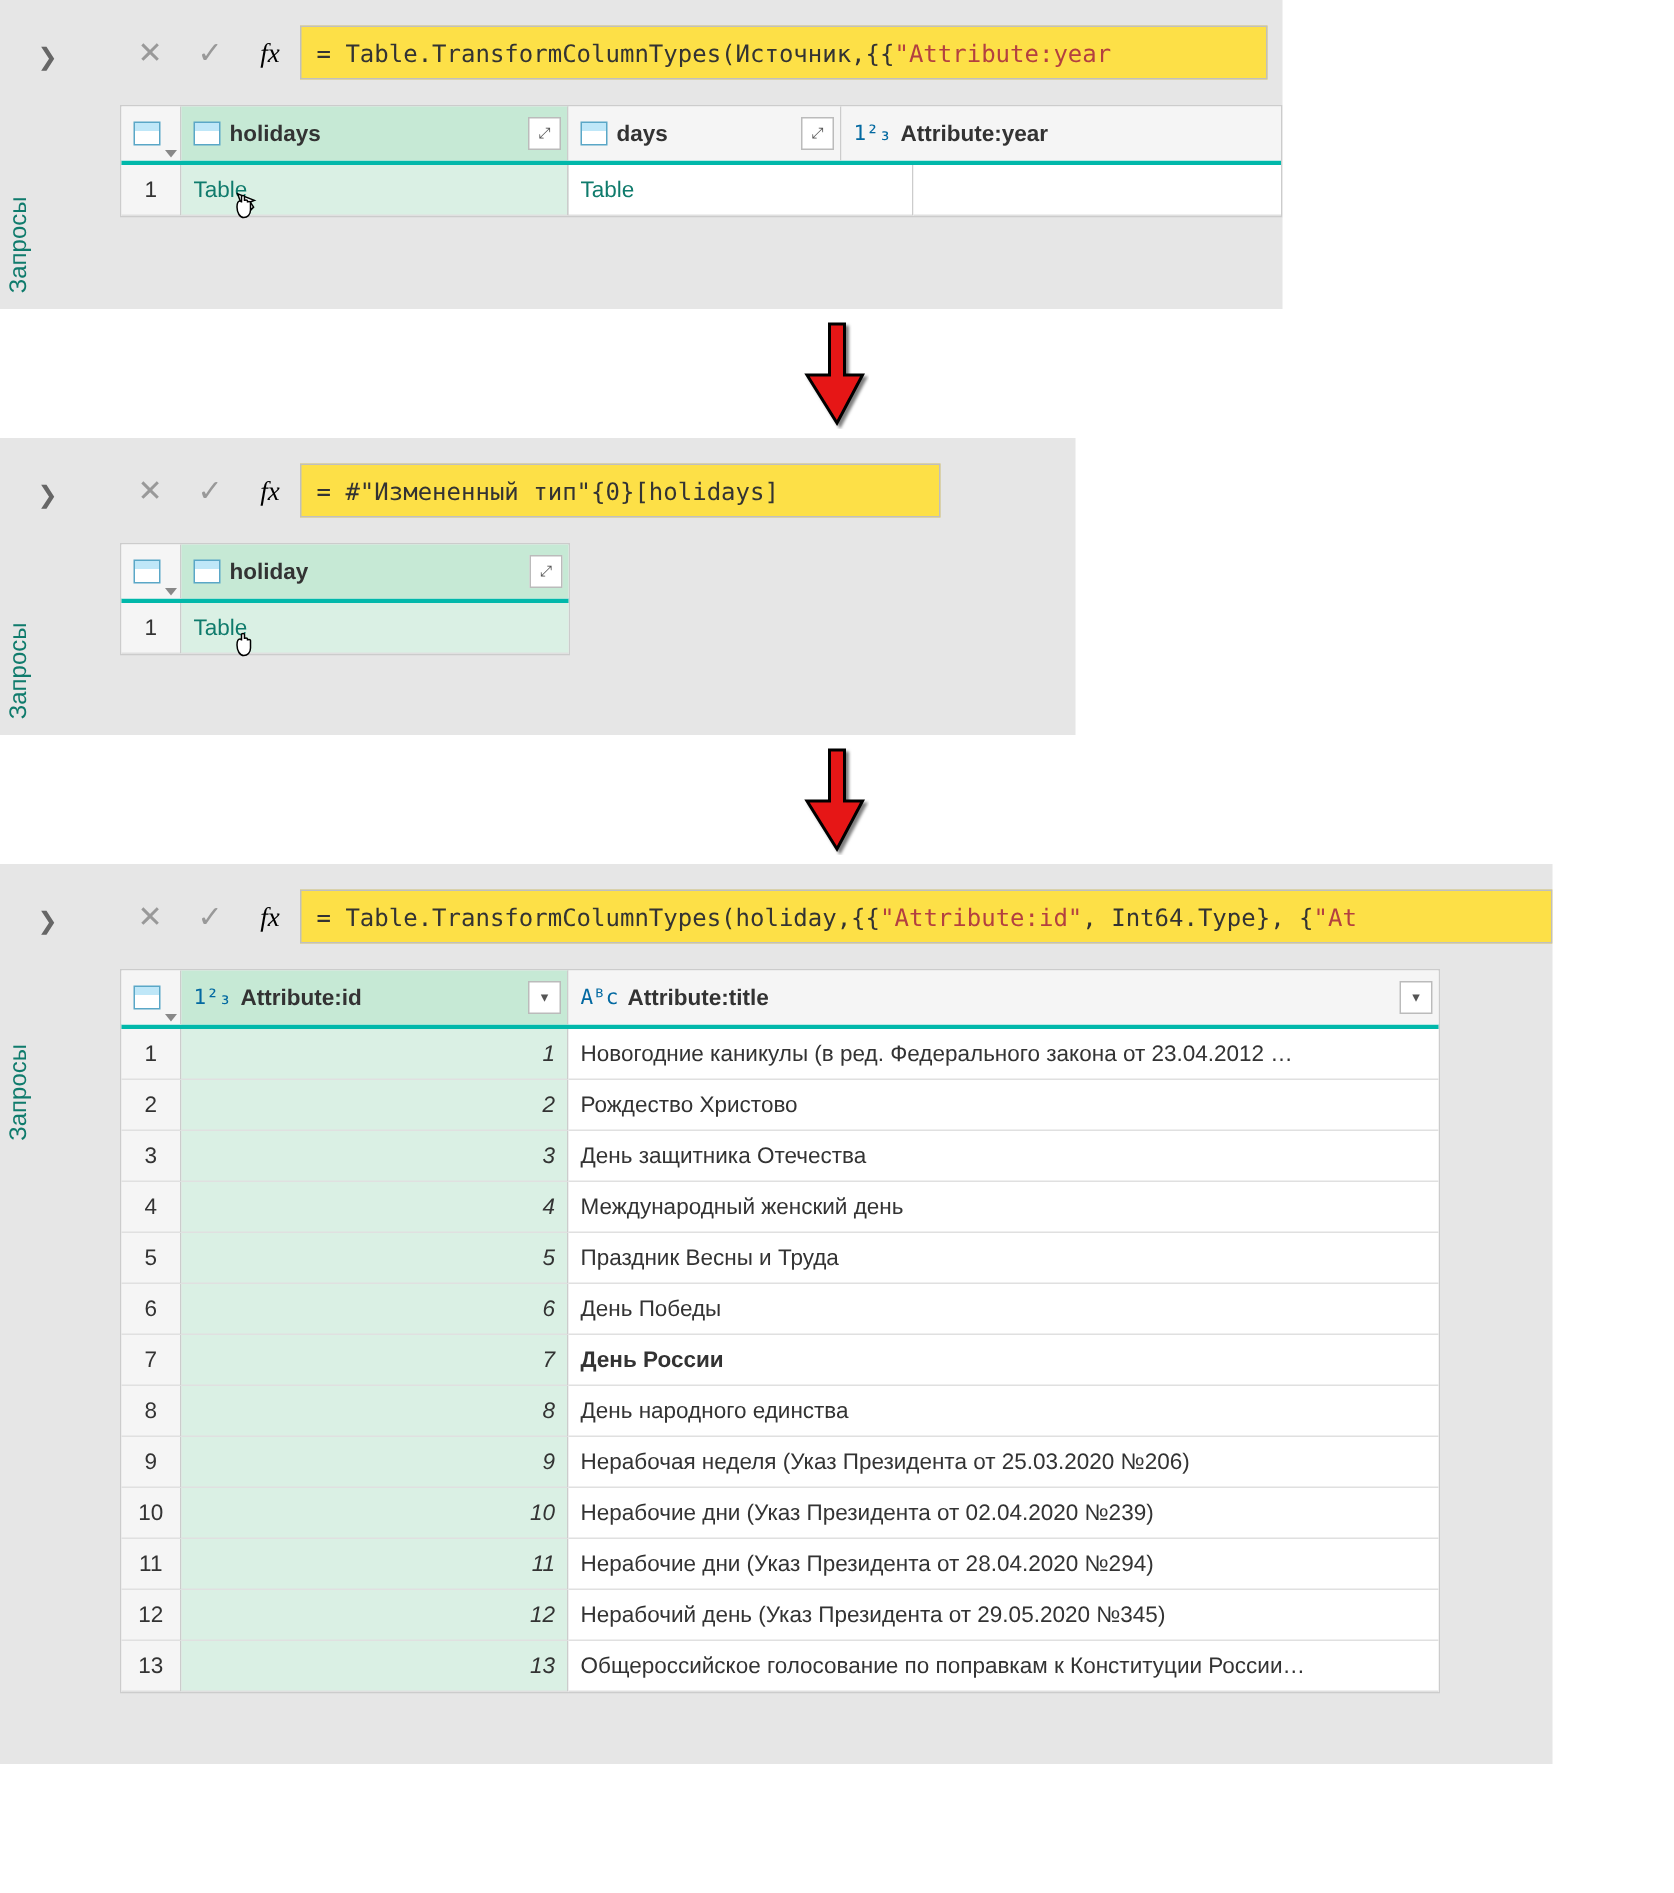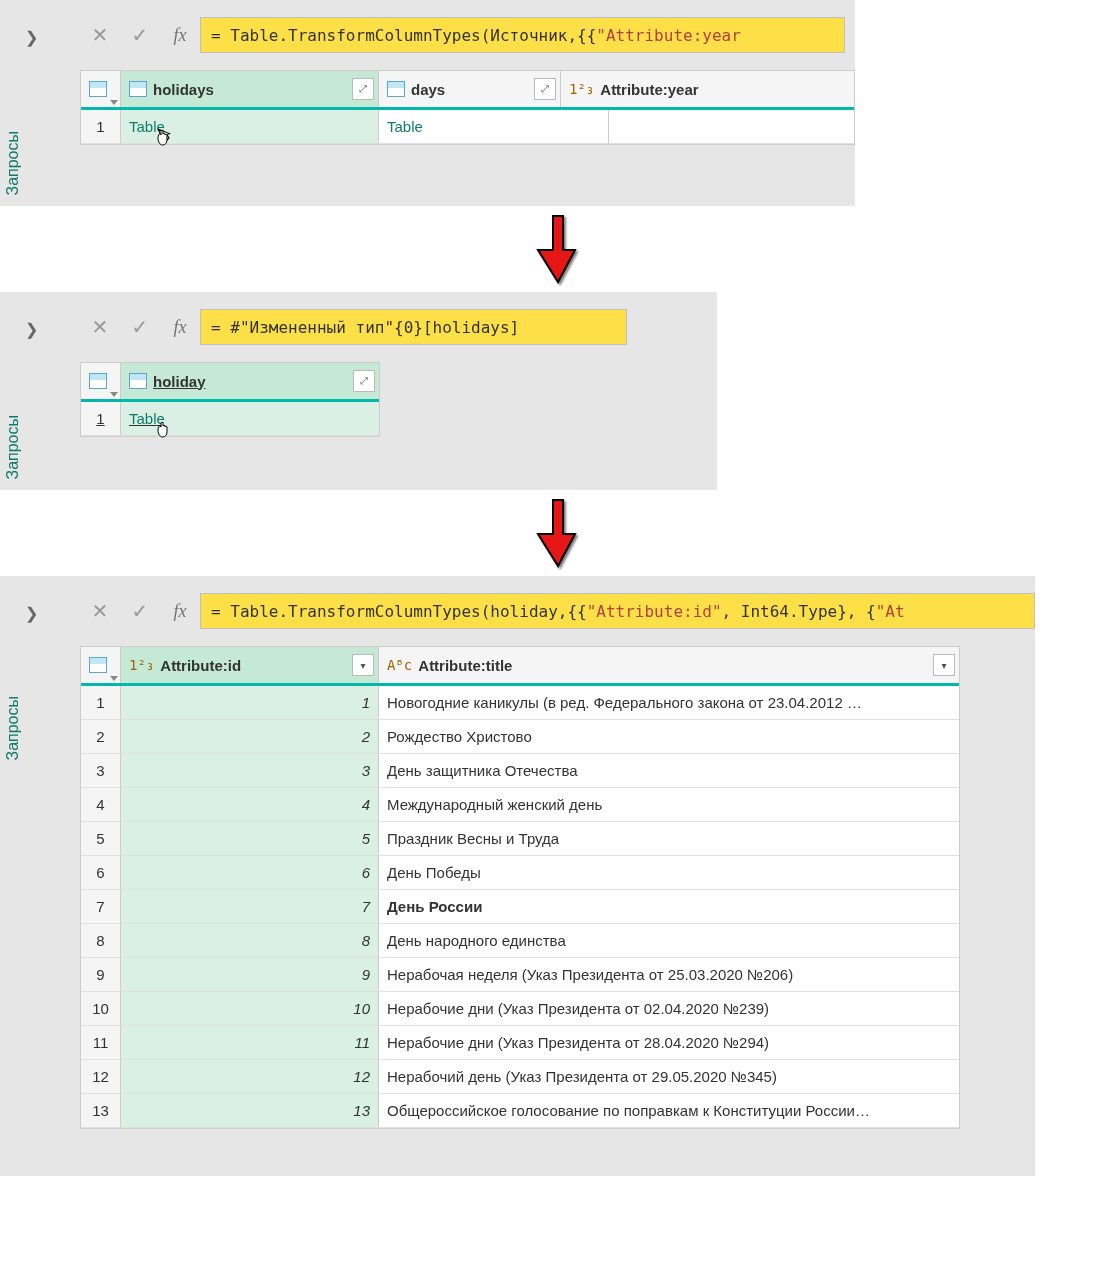--- a/index.html
+++ b/index.html
@@ -2,30 +2,30 @@
 <html><head>
 <meta charset="utf-8">
 <style>
   * { box-sizing: border-box; }
   body { margin:0; font-family: "Segoe UI", Arial, sans-serif; font-size:15px; background:#fff; color:#333; }
   .panel { background:#e6e6e6; position:relative; overflow:hidden; }
   .side-tab { position:absolute; left:4px; bottom:10px; writing-mode:vertical-rl; transform:rotate(180deg); color:#0f7b6c; font-size:16px; }
   .chevron { position:absolute; left:25px; top:28px; color:#666; font-size:16px; cursor:pointer;}
   .fbar { position:absolute; left:80px; top:17px; right:10px; height:36px; display:flex; gap:0; }
   .fbtn { width:40px; height:36px; border:1px solid transparent; display:flex; align-items:center; justify-content:center; color:#999; font-size:20px; }
-  .fx { font-style:italic; font-family:Georgia,serif; font-size:18px; color:#737373;}
+  .fx { font-style:italic; font-family:Georgia,serif; font-size:18px; color:#000000;}
   .formula { flex:1; height:36px; border:1px solid #bfbfbf; background:#fde047; padding:0 10px; display:flex; align-items:center; font-family:Consolas,monospace; font-size:16px; white-space:nowrap; overflow:hidden;}
   .formula .kw { color:#333; }
   .formula .str { color:#b34040; }
   .grid-wrap { position:absolute; left:80px; top:70px; right:10px; background:#fff; border:1px solid #ccc;}
   .gh-row { display:flex; border-bottom:3px solid #01b8aa;}
   .gh-cell, .rowidx-h { height:36px; display:flex; align-items:center; border-right:1px solid #ccc; background:#f5f5f5; padding:16px 8px; position:relative;}
   .rowidx-h { width:40px; justify-content:center; padding:0;}
   .tbl-icon { width:18px; height:16px; background:linear-gradient(to bottom,#bfe7f8 0 40%, #fff 40% 100%); border:1px solid #5aa7c7; display:inline-block; margin-right:6px;}
-  .type-icon { color:#a16207; font-size:14px; margin-right:6px; font-family:Consolas,monospace;}
+  .type-icon { color:#0369a1; font-size:14px; margin-right:6px; font-family:Consolas,monospace;}
   .gh-cell .lbl { font-weight:600; color:#333;}
   .expand-btn { position:absolute; right:4px; top:7px; width:22px; height:22px; border:1px solid #bbb; background:#fff; display:flex; align-items:center; justify-content:center; font-size:10px; color:#555;}
   .filter-btn { position:absolute; right:4px; top:7px; width:22px; height:22px; border:1px solid #bbb; background:#fff; display:flex; align-items:center; justify-content:center; font-size:10px; color:#555;}
   .gr-row { display:flex; }
   .rowidx { width:40px; height:34px; border-right:1px solid #ccc; border-bottom:1px solid #e0e0e0; display:flex; align-items:center; justify-content:center; background:#f5f5f5; }
   .gcell { height:34px; border-right:1px solid #ccc; border-bottom:1px solid #e0e0e0; display:flex; align-items:center; padding:0 8px; background:#fff;}
   .link { color:#0f7b6c; }
   .sel-col { background:#daf0e4 !important; }
   .sel-hdr { background:#c6e9d5 !important; }
   .num { justify-content:flex-end; font-style:italic; color:#333;}
@@ -105,21 +105,21 @@
   <div class="fbar" style="right:90px;">
     <div class="fbtn">✕</div>
     <div class="fbtn">✓</div>
     <div class="fbtn">
         <span class="fx">fx</span>
       </div>
     <div class="formula">
       <span class="kw">= #"Измененный тип"{0}[holidays]</span>
     </div>
   </div>
-  <div class="grid-wrap" style="width:300px;text-decoration:underline;">
+  <div class="grid-wrap" style="width:300px;">
     <div class="gh-row">
       <div class="rowidx-h">
           <span class="tbl-icon"></span>
           <span class="dropdown-caret"></span>
         </div>
       <div class="gh-cell sel-hdr" style="flex:1;border-right:0;">
           <span class="tbl-icon"></span>
           <span class="lbl">holiday</span>
           <span class="expand-btn">⤢</span>
         </div>

